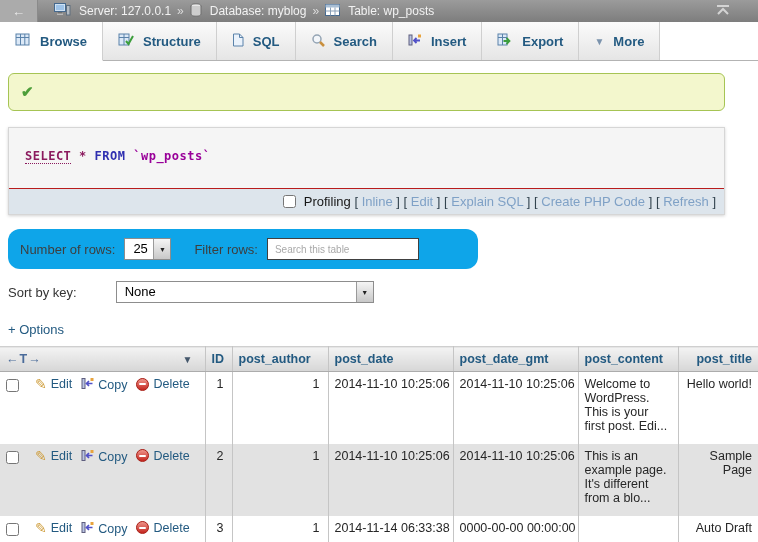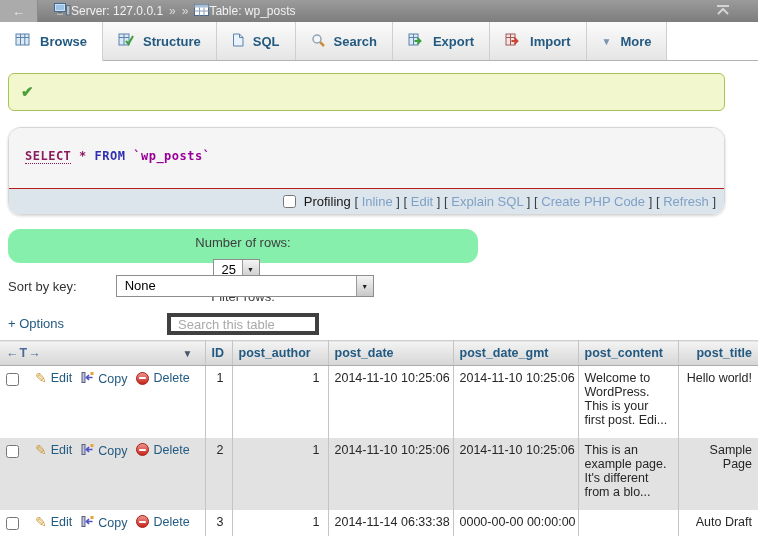--- a/index.html
+++ b/index.html
@@ -6,65 +6,65 @@
   html,body { width:758px; height:542px; overflow:hidden; background:#fff;
     font-family:"Liberation Sans", sans-serif; }
   a { text-decoration:none; cursor:pointer; }
 
   
   .topbar { height:22px; background:linear-gradient(#9b9b9b,#7d7d7d); display:flex;
     align-items:center; color:#f2f2f2; font-size:12px; }
   .back-btn { width:38px; height:22px; background:#ababab; border-right:1px solid #8a8a8a;
     display:flex; align-items:center; justify-content:center; color:#ececec; font-size:13px; cursor:pointer; }
   .crumbs { display:flex; align-items:center; gap:6px; margin-left:16px; flex:1; }
-  .crumb { display:flex; align-items:center; gap:0; cursor:pointer; }
+  .crumb { display:flex; align-items:center; gap:8px; cursor:pointer; }
   .sep { color:#dcdcdc; }
   .collapse-btn { margin-right:26px; cursor:pointer; display:flex; }
 
   
   .tabs { display:flex; background:#fff; border-bottom:1px solid #b3b3b3; height:39px; align-items:stretch; }
   .tab { display:flex; align-items:center; gap:9px; padding:0 15px;
     background:linear-gradient(#fbfbfb,#e5e5e5); border-right:1px solid #cfcfcf;
     color:#235a81; font-weight:bold; font-size:13px; cursor:pointer; }
   .tab.active { background:#fff; margin-bottom:-1px; border-bottom:1px solid #fff;justify-content:center; }
   .tab .caret { color:#7b93ad; font-size:10px; }
 
   
   .msg { margin:12px 33px 0 8px; background:#f3f7cd; border:1px solid #a6c454; border-radius:6px;
     padding:9px 12px; font-size:13px; color:#222; display:flex; align-items:center; gap:9px; }
   .check-glyph { color:#4d9e3a; font-size:15px; font-weight:bold; }
 
   
-  .query-wrap { margin:16px 33px 0 8px; border:1px solid #d6d6d6; border-radius:13px;
+  .query-wrap { margin:16px 33px 0 8px; border:1px solid #d6d6d6; border-radius:0;
     overflow:hidden; box-shadow:0 1px 3px rgba(0,0,0,.18); }
   .sql { background:#f5f5f5; padding:21px 16px 25px; font-family:"DejaVu Sans Mono", monospace;
     font-size:12px; letter-spacing:.5px; }
   .kw-select { color:#8b1a5e; font-weight:bold; border-bottom:1px dotted #8b1a5e; cursor:help; }
   .kw-star { color:#8b1a5e; font-weight:bold; }
   .kw-from { color:#2f2fb0; font-weight:bold; }
   .kw-table { color:#990099; font-weight:bold; }
   .profiling { background:#dde5ec; border-top:1px solid #b91c1c; padding:5px 8px; text-align:right;
     font-size:13px; color:#161616; }
   .profiling input { vertical-align:-2px; margin-right:4px; }
   .profiling .bracket { color:#33444f; }
   .profiling a { color:#7fa1c6; }
 
   
-  .rows-bar { margin:14px 0 0 8px; width:470px; background:#86efac; border-radius:12px;
-    padding:6px 12px; display:flex; align-items:center; gap:9px; font-size:13px; color:#3e3e3e; height:34px;flex-direction:column; }
+  .rows-bar { margin:14px 0 0 8px; width:470px; background:#0ea5e9; border-radius:12px;
+    padding:20px 12px; display:flex; align-items:center; gap:9px; font-size:13px; color:#3e3e3e; height:34px; }
   .fake-select { display:inline-flex; align-items:stretch; background:#fff;
     border:1px solid #8d8d8d; height:22px; cursor:pointer; }
   .fake-select .val { padding:2px 8px; font-size:13px; color:#000; flex:1; overflow:hidden; white-space:nowrap; }
   .fake-select .btn { width:17px; background:linear-gradient(#f5f5f5,#c8c8c8);
     border-left:1px solid #9a9a9a; display:flex; align-items:center; justify-content:center;
     font-size:7px; color:#222; }
   .num-select { width:47px; margin-right:14px; }
   .sort-select { width:258px;margin-left:27px; }
-  .filter-input { width:152px; height:22px; border:4px solid #404040; padding:0 7px;
-    font-size:13px; color:#333; }
+  .filter-input { width:152px; height:22px; border:1px solid #404040; padding:0 7px;
+    font-size:10px; color:#333; }
   .filter-input::placeholder { color:#a9a9a9; }
   .sort-row { margin:12px 0 0 8px; display:flex; align-items:center; gap:12px; font-size:13px; color:#333; }
   .options-link { display:inline-block; margin:19px 0 9px 8px; color:#235a81; font-size:13px; }
 
   
   table.data { border-collapse:collapse; width:758px; table-layout:fixed; font-size:12.5px; color:#262626; }
   .data th { background:linear-gradient(#f3f3f3,#d6d6d6); border-top:1px solid #cfcfcf;
     border-bottom:1px solid #acacac; border-right:1px solid #c5c5c5; color:#235a81;
     font-weight:bold; text-align:left; padding:4px 6px; height:25px; }
   .data th:last-child, .data td:last-child { border-right:none;text-align:right; }
@@ -101,20 +101,27 @@
       <span><svg width="17" height="13">
             <rect x="0.5" y="0.5" width="11" height="8" fill="#cfe2f3" stroke="#46698e"></rect>
             <rect x="2" y="2" width="8" height="5" fill="#9ec3e8"></rect>
             <rect x="4" y="9.5" width="4" height="1" fill="#5a5a5a"></rect>
             <rect x="3" y="10.5" width="6" height="1.5" fill="#b9b9b9"></rect>
             <rect x="12.5" y="2.5" width="3.5" height="9.5" fill="#b4bcc4" stroke="#5e6e7e"></rect>
           </svg></span>
       <span>Server: 127.0.0.1</span>
     </span>
     <span class="sep">»</span>
+    <span class="crumb">
+      <span><svg width="12" height="14">
+            <ellipse cx="6" cy="3" rx="5" ry="2.2" fill="#e8e8e8" stroke="#6e6e6e"></ellipse>
+            <path d="M1 3 v8 a 5 2.2 0 0 0 10 0 v-8" fill="#cdcdcd" stroke="#6e6e6e"></path>
+          </svg></span>
+      <span>Database: myblog</span>
+    </span>
     <span class="sep">»</span>
     <span class="crumb">
       <span><svg width="15" height="12">
             <rect x="0.5" y="0.5" width="14" height="11" fill="#fff" stroke="#46698e"></rect>
             <rect x="0.5" y="0.5" width="14" height="3" fill="#a8bed4"></rect>
             <path d="M0.5 7 H14.5 M5.5 3.5 V11.5 M10 3.5 V11.5" stroke="#8aa0b8" fill="none"></path>
           </svg></span>
       <span>Table: wp_posts</span>
     </span>
   </div>
@@ -151,34 +158,34 @@
     <span>SQL</span>
   </div>
   <div class="tab">
     <span><svg width="14" height="14">
           <circle cx="6" cy="6" r="4" fill="#f3f6fa" stroke="#94a4b4" stroke-width="1.5"></circle>
           <line x1="9" y1="9" x2="13" y2="13" stroke="#c98f3d" stroke-width="2.5"></line>
         </svg></span>
     <span>Search</span>
   </div>
   <div class="tab">
+    <span><svg width="14" height="14">
+          <rect x="1" y="2" width="3" height="10" fill="#b9c3e3" stroke="#5e5e7e"></rect>
+          <path d="M12 7.5 H6 M8.5 5 L6 7.5 l2.5 2.5" stroke="#5050c8" stroke-width="1.8" fill="none"></path>
+          <rect x="10" y="1.5" width="3" height="3" fill="#e8a33d"></rect>
+        </svg></span>
+    <span>Insert</span>
+  </div>
+  <div class="tab">
     <span><svg width="16" height="14">
           <rect x="1" y="1" width="9" height="11" fill="#dce9f7" stroke="#5a82aa"></rect>
           <path d="M1 4.5 H10 M5.5 1 V12" stroke="#5a82aa" fill="none"></path>
           <path d="M6.5 8 h6 m-3 -3 l3 3 l-3 3" stroke="#3c9e3c" stroke-width="1.8" fill="none"></path>
         </svg></span>
     <span>Export</span>
-  </div>
-  <div class="tab">
-    <span><svg width="16" height="14">
-          <rect x="1" y="1" width="9" height="11" fill="#f7e3e0" stroke="#a05a5a"></rect>
-          <path d="M1 4.5 H10 M5.5 1 V12" stroke="#a05a5a" fill="none"></path>
-          <path d="M6.5 8 h6 m-3 -3 l3 3 l-3 3" stroke="#cc4433" stroke-width="1.8" fill="none"></path>
-        </svg></span>
-    <span>Import</span>
   </div>
   <div class="tab">
     <span class="caret">▼</span>
     <span>More</span>
   </div>
 </div>
 
 
 <div class="msg">
   <span class="check-glyph">✔</span>

